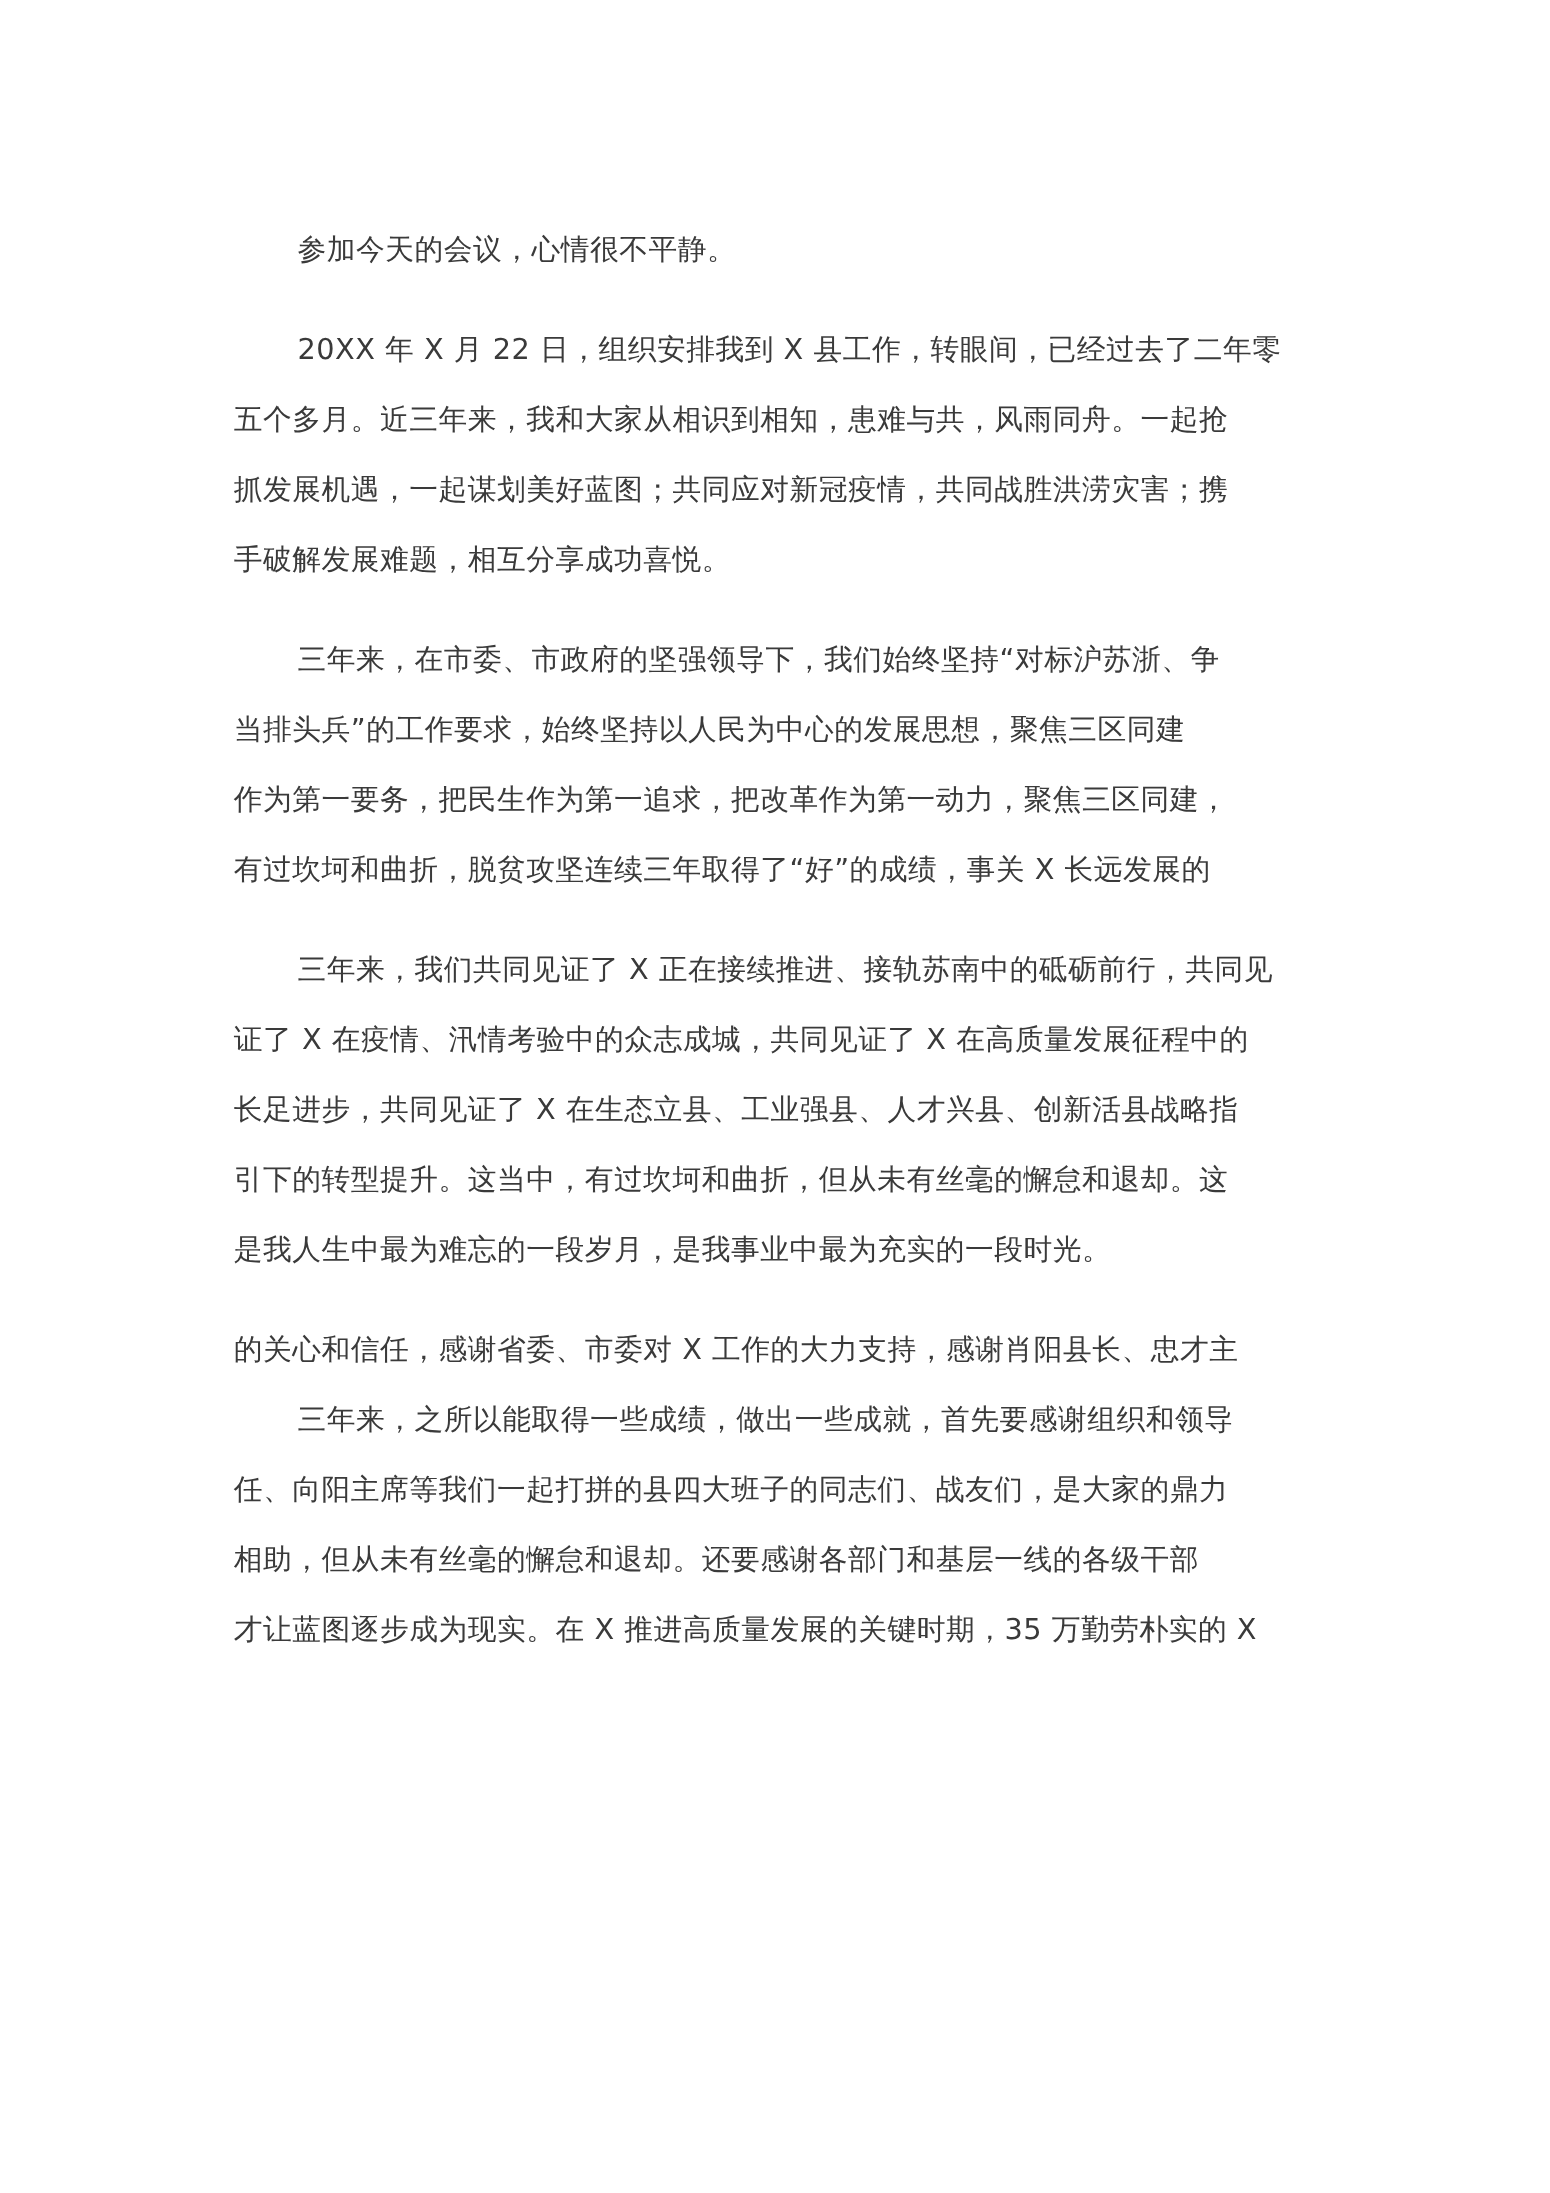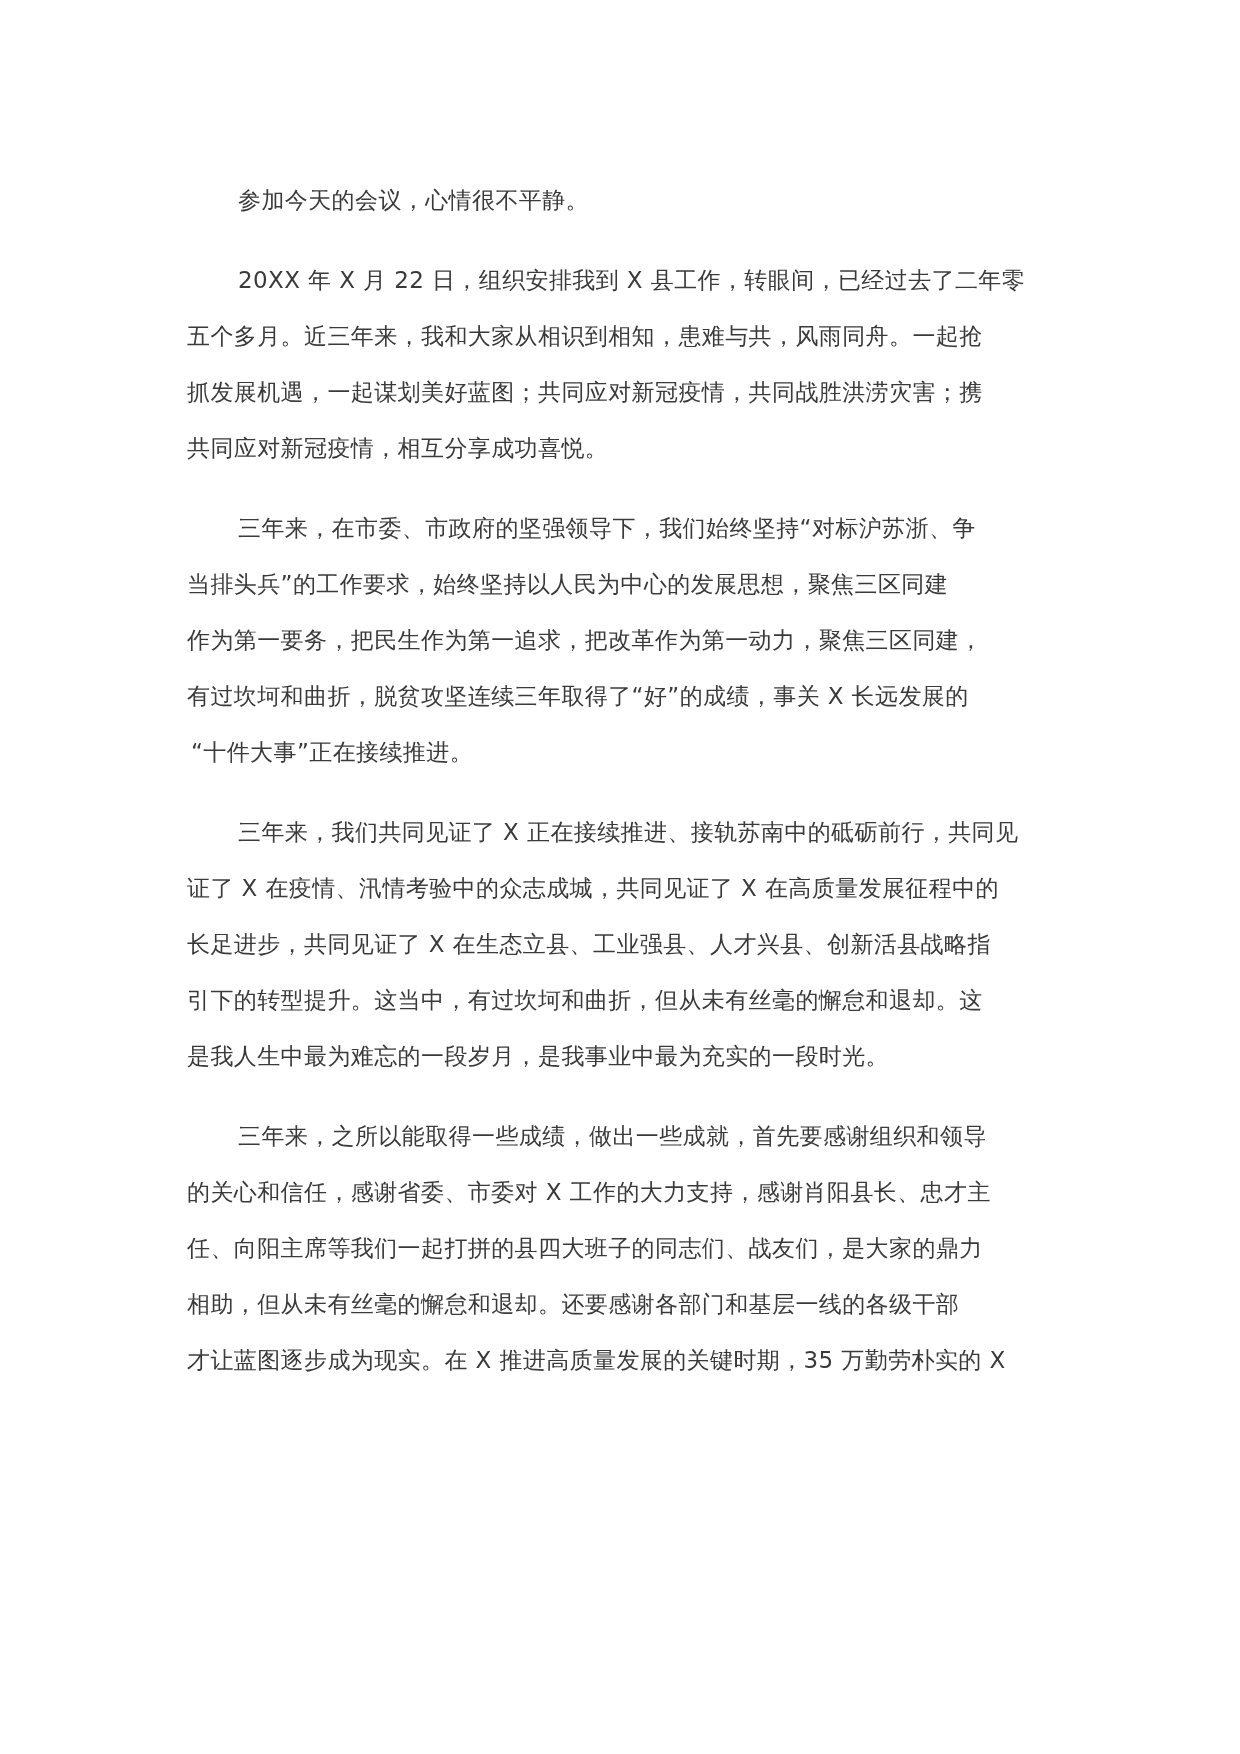--- a/index.html
+++ b/index.html
@@ -56,41 +56,40 @@
   <div class="content">
 
     <p class="para">
       <span class="line first">参加今天的会议，心情很不平静。</span>
     </p>
 
     <p class="para">
       <span class="line first">20XX 年 X 月 22 日，组织安排我到 X 县工作，转眼间，已经过去了二年零</span>
       <span class="line">五个多月。近三年来，我和大家从相识到相知，患难与共，风雨同舟。一起抢</span>
       <span class="line">抓发展机遇，一起谋划美好蓝图；共同应对新冠疫情，共同战胜洪涝灾害；携</span>
-      <span class="line">共同应对新冠疫情，相互分享成功喜悦。</span>
+      <span class="line">手破解发展难题，相互分享成功喜悦。</span>
     </p>
 
     <p class="para">
       <span class="line first">三年来，在市委、市政府的坚强领导下，我们始终坚持“对标沪苏浙、争</span>
       <span class="line">当排头兵”的工作要求，始终坚持以人民为中心的发展思想，聚焦三区同建</span>
       <span class="line">作为第一要务，把民生作为第一追求，把改革作为第一动力，聚焦三区同建，</span>
       <span class="line">有过坎坷和曲折，脱贫攻坚连续三年取得了“好”的成绩，事关 X 长远发展的</span>
-      <span class="line quote-start">“十件大事”正在接续推进。</span>
     </p>
 
     <p class="para">
       <span class="line first">三年来，我们共同见证了 X 正在接续推进、接轨苏南中的砥砺前行，共同见</span>
       <span class="line">证了 X 在疫情、汛情考验中的众志成城，共同见证了 X 在高质量发展征程中的</span>
       <span class="line">长足进步，共同见证了 X 在生态立县、工业强县、人才兴县、创新活县战略指</span>
       <span class="line">引下的转型提升。这当中，有过坎坷和曲折，但从未有丝毫的懈怠和退却。这</span>
       <span class="line">是我人生中最为难忘的一段岁月，是我事业中最为充实的一段时光。</span>
     </p>
 
     <p class="para">
+      <span class="line">的关心和信任，感谢省委、市委对 X 工作的大力支持，感谢肖阳县长、忠才主</span>
       <span class="line first">三年来，之所以能取得一些成绩，做出一些成就，首先要感谢组织和领导</span>
-      <span class="line">的关心和信任，感谢省委、市委对 X 工作的大力支持，感谢肖阳县长、忠才主</span>
       <span class="line">任、向阳主席等我们一起打拼的县四大班子的同志们、战友们，是大家的鼎力</span>
       <span class="line">相助，但从未有丝毫的懈怠和退却。还要感谢各部门和基层一线的各级干部</span>
       <span class="line">才让蓝图逐步成为现实。在 X 推进高质量发展的关键时期，35 万勤劳朴实的 X</span>
     </p>
 
   </div>
 </div>
 
 </body></html>

